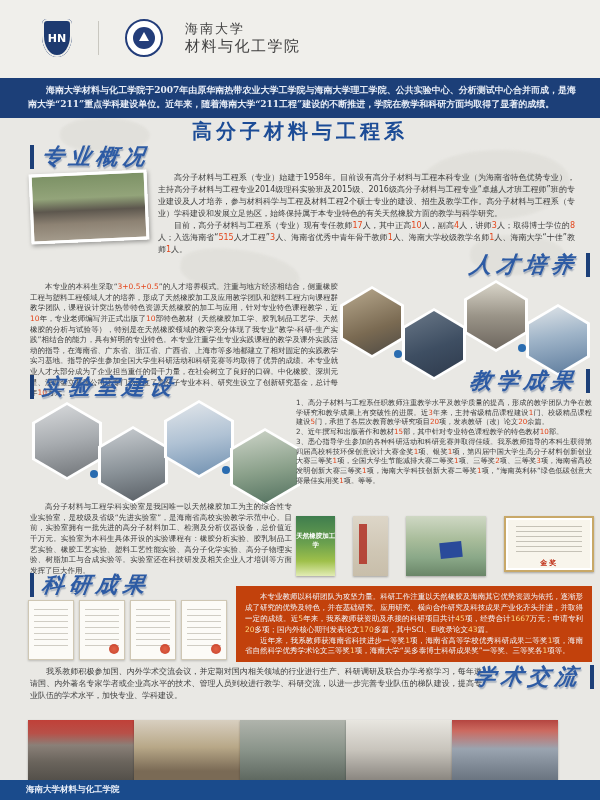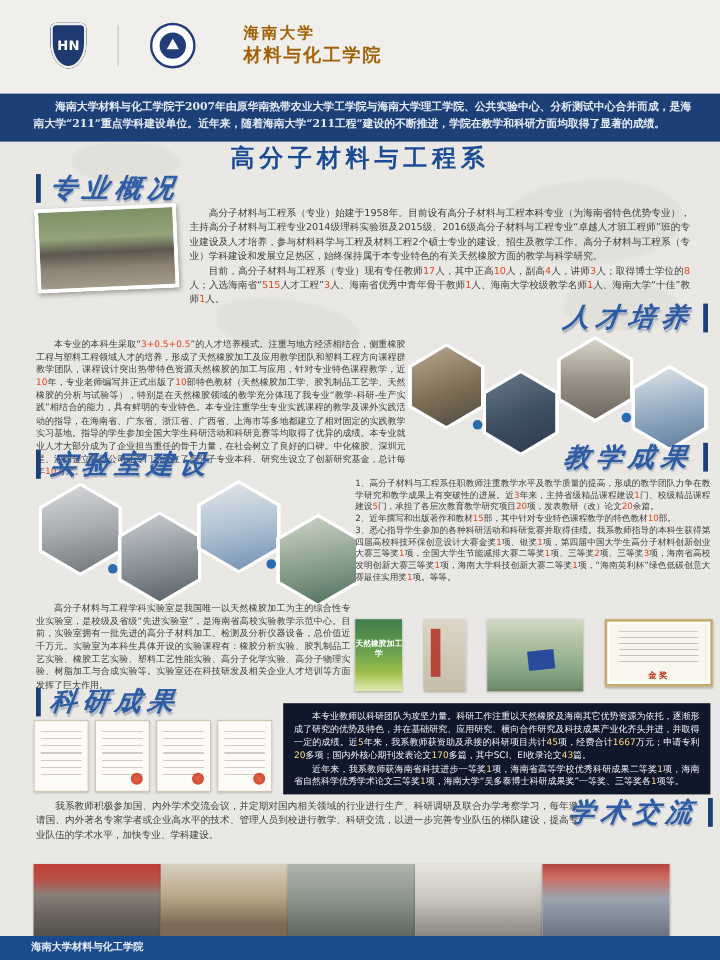--- a/index.html
+++ b/index.html
@@ -8,21 +8,21 @@
   
   .blob{position:absolute;background:#dcdbd5;opacity:.55;border-radius:46% 54% 52% 48%;filter:blur(1px);z-index:0;}
   
   .header{position:absolute;left:0;top:0;width:600px;height:78px;background:#f0efeb;z-index:1;}
   .logo-row{position:absolute;left:42px;top:19px;display:flex;align-items:center;z-index:2;gap:16px;}
   .shield{width:30px;height:38px;background:#1e3a70;border-radius:5px 5px 50% 50%/5px 5px 55% 55%;box-shadow:inset 0 0 0 2px #f0efeb, inset 0 0 0 3px #1e3a70;display:flex;align-items:center;justify-content:center;color:#fff;font-weight:bold;font-size:11px;letter-spacing:0;}
   .logo-div{width:1px;height:34px;background:#c9c7c0;margin:0 10px;}
   .seal{width:38px;height:38px;border:2px solid #233d7a;border-radius:50%;background:#fff;box-sizing:border-box;display:flex;align-items:center;justify-content:center;}
   .seal-in{width:22px;height:22px;border-radius:50%;background:#233d7a;position:relative;}
   .seal-in:after{content:"";position:absolute;left:6px;top:5px;width:0;height:0;border-left:5px solid transparent;border-right:5px solid transparent;border-bottom:9px solid #fff;}
-  .logo-text{margin-left:24px;color:#a16207;font-weight:bold;line-height:1.25;}
+  .logo-text{margin-left:6px;color:#404040;font-weight:normal;line-height:1.25;}
   .logo-text .l1{font-size:13px;letter-spacing:2px;}
   .logo-text .l2{font-size:15px;letter-spacing:1.5px;}
   
   .intro{position:absolute;left:0;top:78px;width:600px;height:40px;background:#1c3f78;z-index:2;box-sizing:border-box;padding:5px 24px 0 28px;}
   .intro p{margin:0;color:#e6ecf6;font-family:"DejaVu Serif",serif;font-weight:bold;font-size:9px;line-height:1.6;text-align:justify;text-indent:2em;}
   
   .main-title{position:absolute;left:0;top:118px;width:600px;text-align:center;color:#1c4c96;font-size:20px;font-weight:bold;letter-spacing:4px;z-index:2;}
   
   .sec{position:absolute;display:flex;align-items:center;z-index:3;}
   .sec .bar{width:4px;height:24px;background:#1c3f78;}
@@ -61,21 +61,21 @@
   .banner-ph:after{content:"";position:absolute;left:34px;top:26px;width:22px;height:16px;background:#2a4a9a;transform:rotate(-6deg);}
   .cert-gold{width:104px;height:56px;background:#f8f5ec;border:2px solid #c8a868;box-shadow:inset 0 0 0 2px #fff,0 1px 2px rgba(0,0,0,.3);position:relative;box-sizing:border-box;}
   .cert-gold .cl{position:absolute;left:10px;right:10px;top:8px;height:26px;background:repeating-linear-gradient(180deg,#b0aca0 0 1px,transparent 1px 5px);opacity:.7;}
   .cert-gold span{position:absolute;left:0;top:40px;width:100%;text-align:center;color:#c03018;font-size:7px;font-weight:bold;letter-spacing:2px;}
   
   .rc-row{position:absolute;left:28px;top:600px;width:206px;height:62px;display:flex;gap:5px;z-index:2;}
   .cert{width:46px;height:60px;background:#fcfbf7;border:1px solid #cfc7b4;box-shadow:0 1px 2px rgba(0,0,0,.2);position:relative;box-sizing:border-box;}
   .cert .lines{position:absolute;left:5px;right:5px;top:8px;bottom:10px;background:repeating-linear-gradient(180deg,#b8b4a8 0 1px,transparent 1px 6px);opacity:.65;}
   .cert .seal2{position:absolute;width:10px;height:10px;border-radius:50%;background:radial-gradient(circle,#e05030,#c03018);right:5px;bottom:5px;opacity:.9;}
   
-  .research-box{position:absolute;left:236px;top:586px;width:356px;height:76px;background:#0f172a;z-index:2;box-sizing:border-box;padding:6px 9px;}
+  .research-box{position:absolute;left:236px;top:586px;width:356px;height:76px;background:#c2410c;z-index:2;box-sizing:border-box;padding:6px 9px;}
   .research-box p{margin:0;color:#f2f5fa;font-size:7.5px;line-height:1.45;text-align:justify;text-indent:2em;}
   .research-box .num{color:#ffd97e;}
   
   .ex-row{position:absolute;left:28px;top:720px;width:566px;height:76px;display:flex;gap:0;z-index:2;}
   .ex-item{width:106px;}
   .ex-ph{width:106px;height:60px;box-shadow:0 1px 2px rgba(0,0,0,.3);}
   .p1{background:linear-gradient(180deg,#c04038 0%,#b85048 22%,#8a8078 42%,#6a645c 70%,#54504a 100%);}
   .p2{background:linear-gradient(180deg,#d8cfc0 0%,#b8a888 45%,#7a6a55 85%);}
   .p3{background:linear-gradient(180deg,#b0b4ac 0%,#8a948a 50%,#5e6860 100%);}
   .p4{background:linear-gradient(180deg,#e8e6e0 0%,#c8c4bc 50%,#8a8680 100%);}

